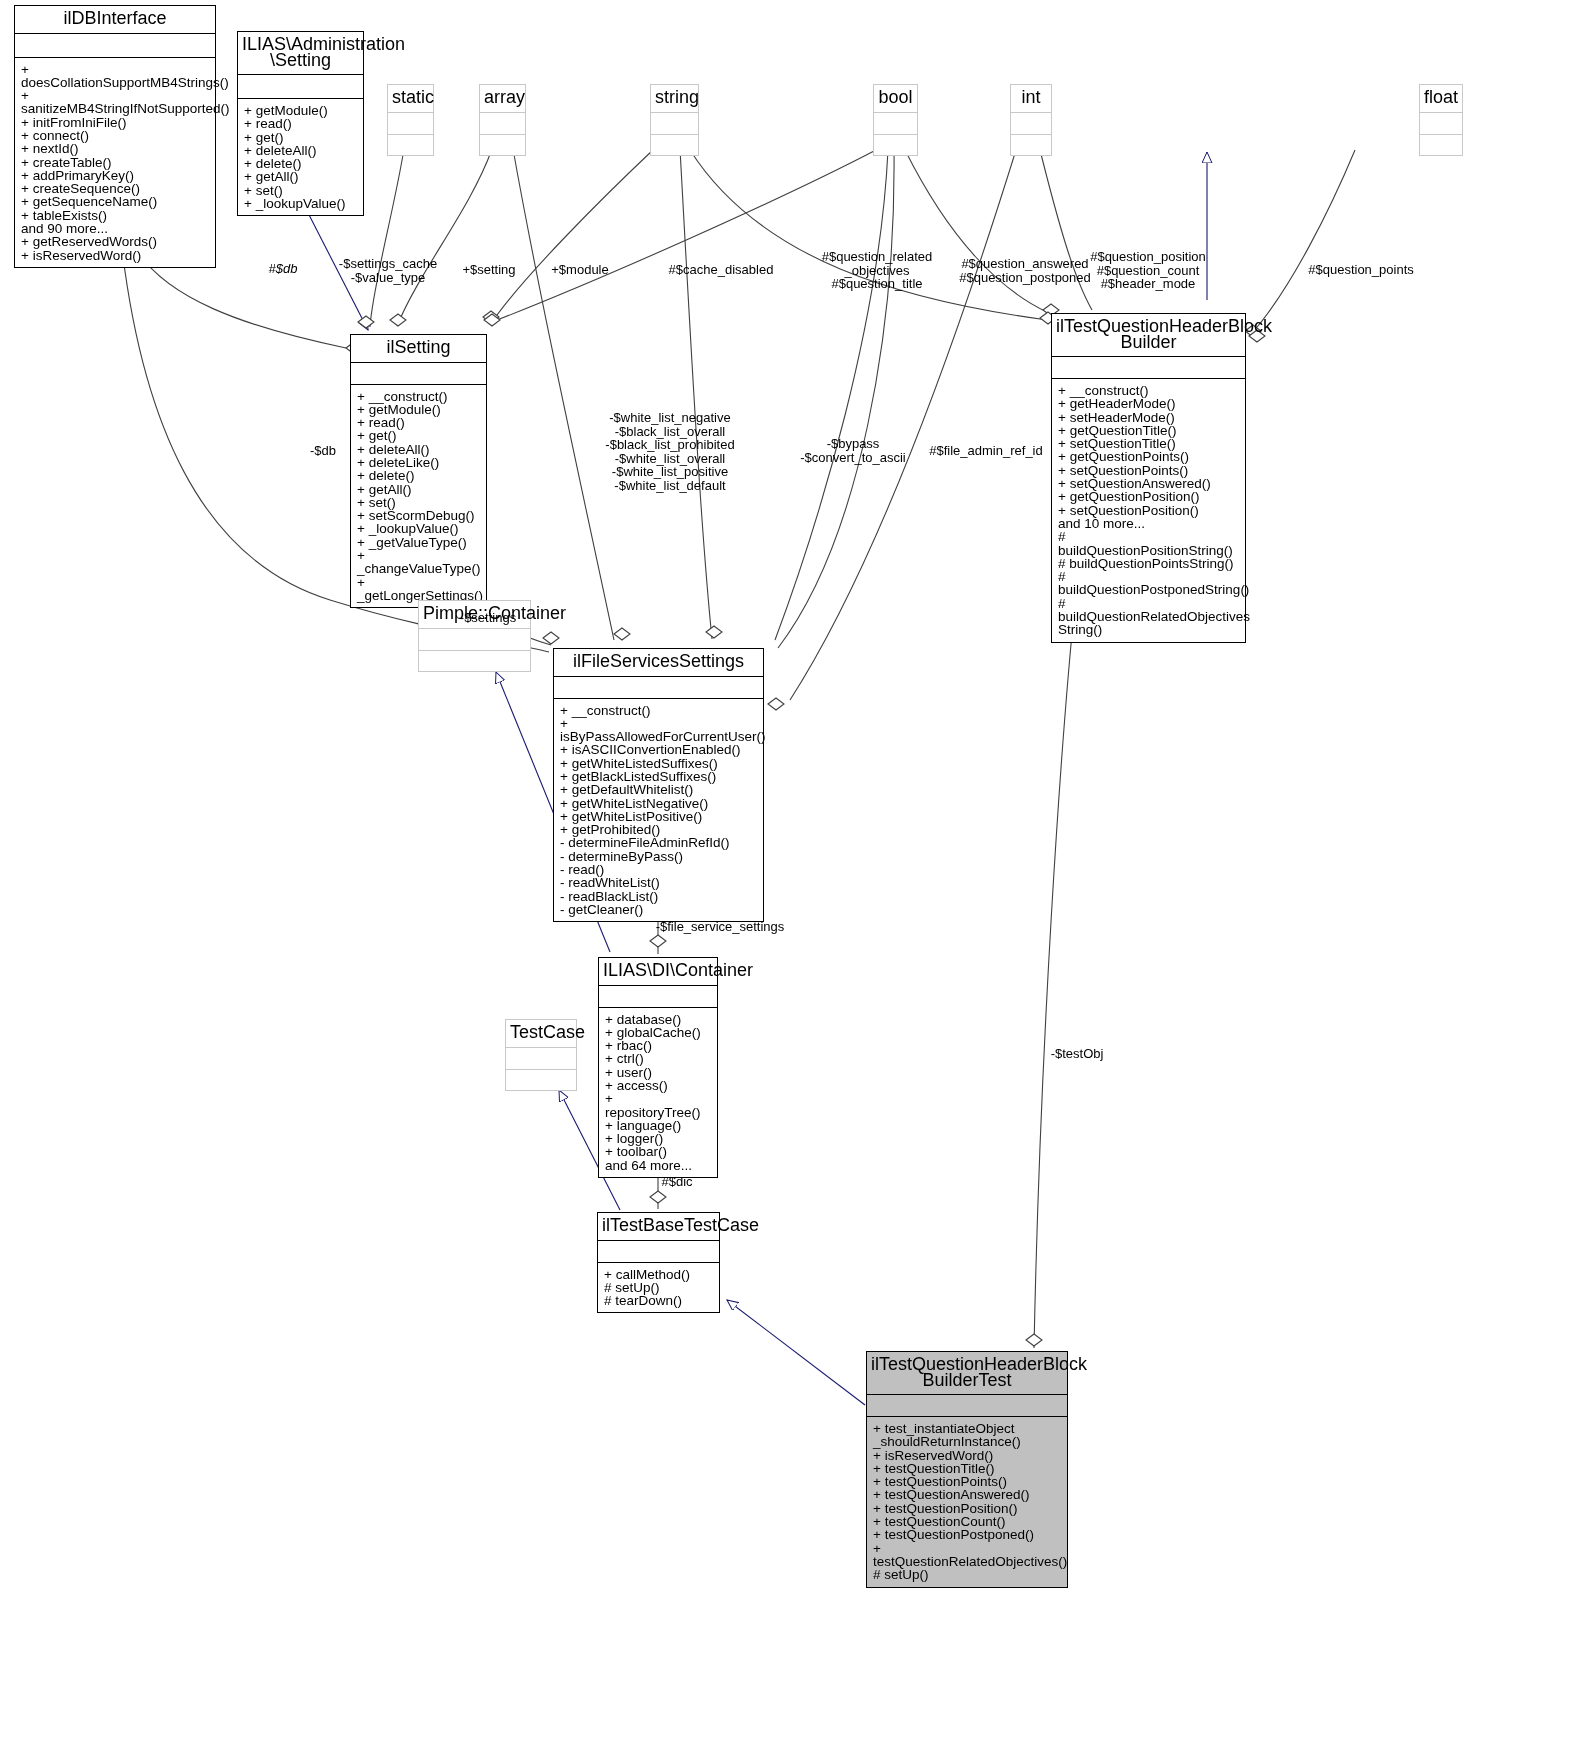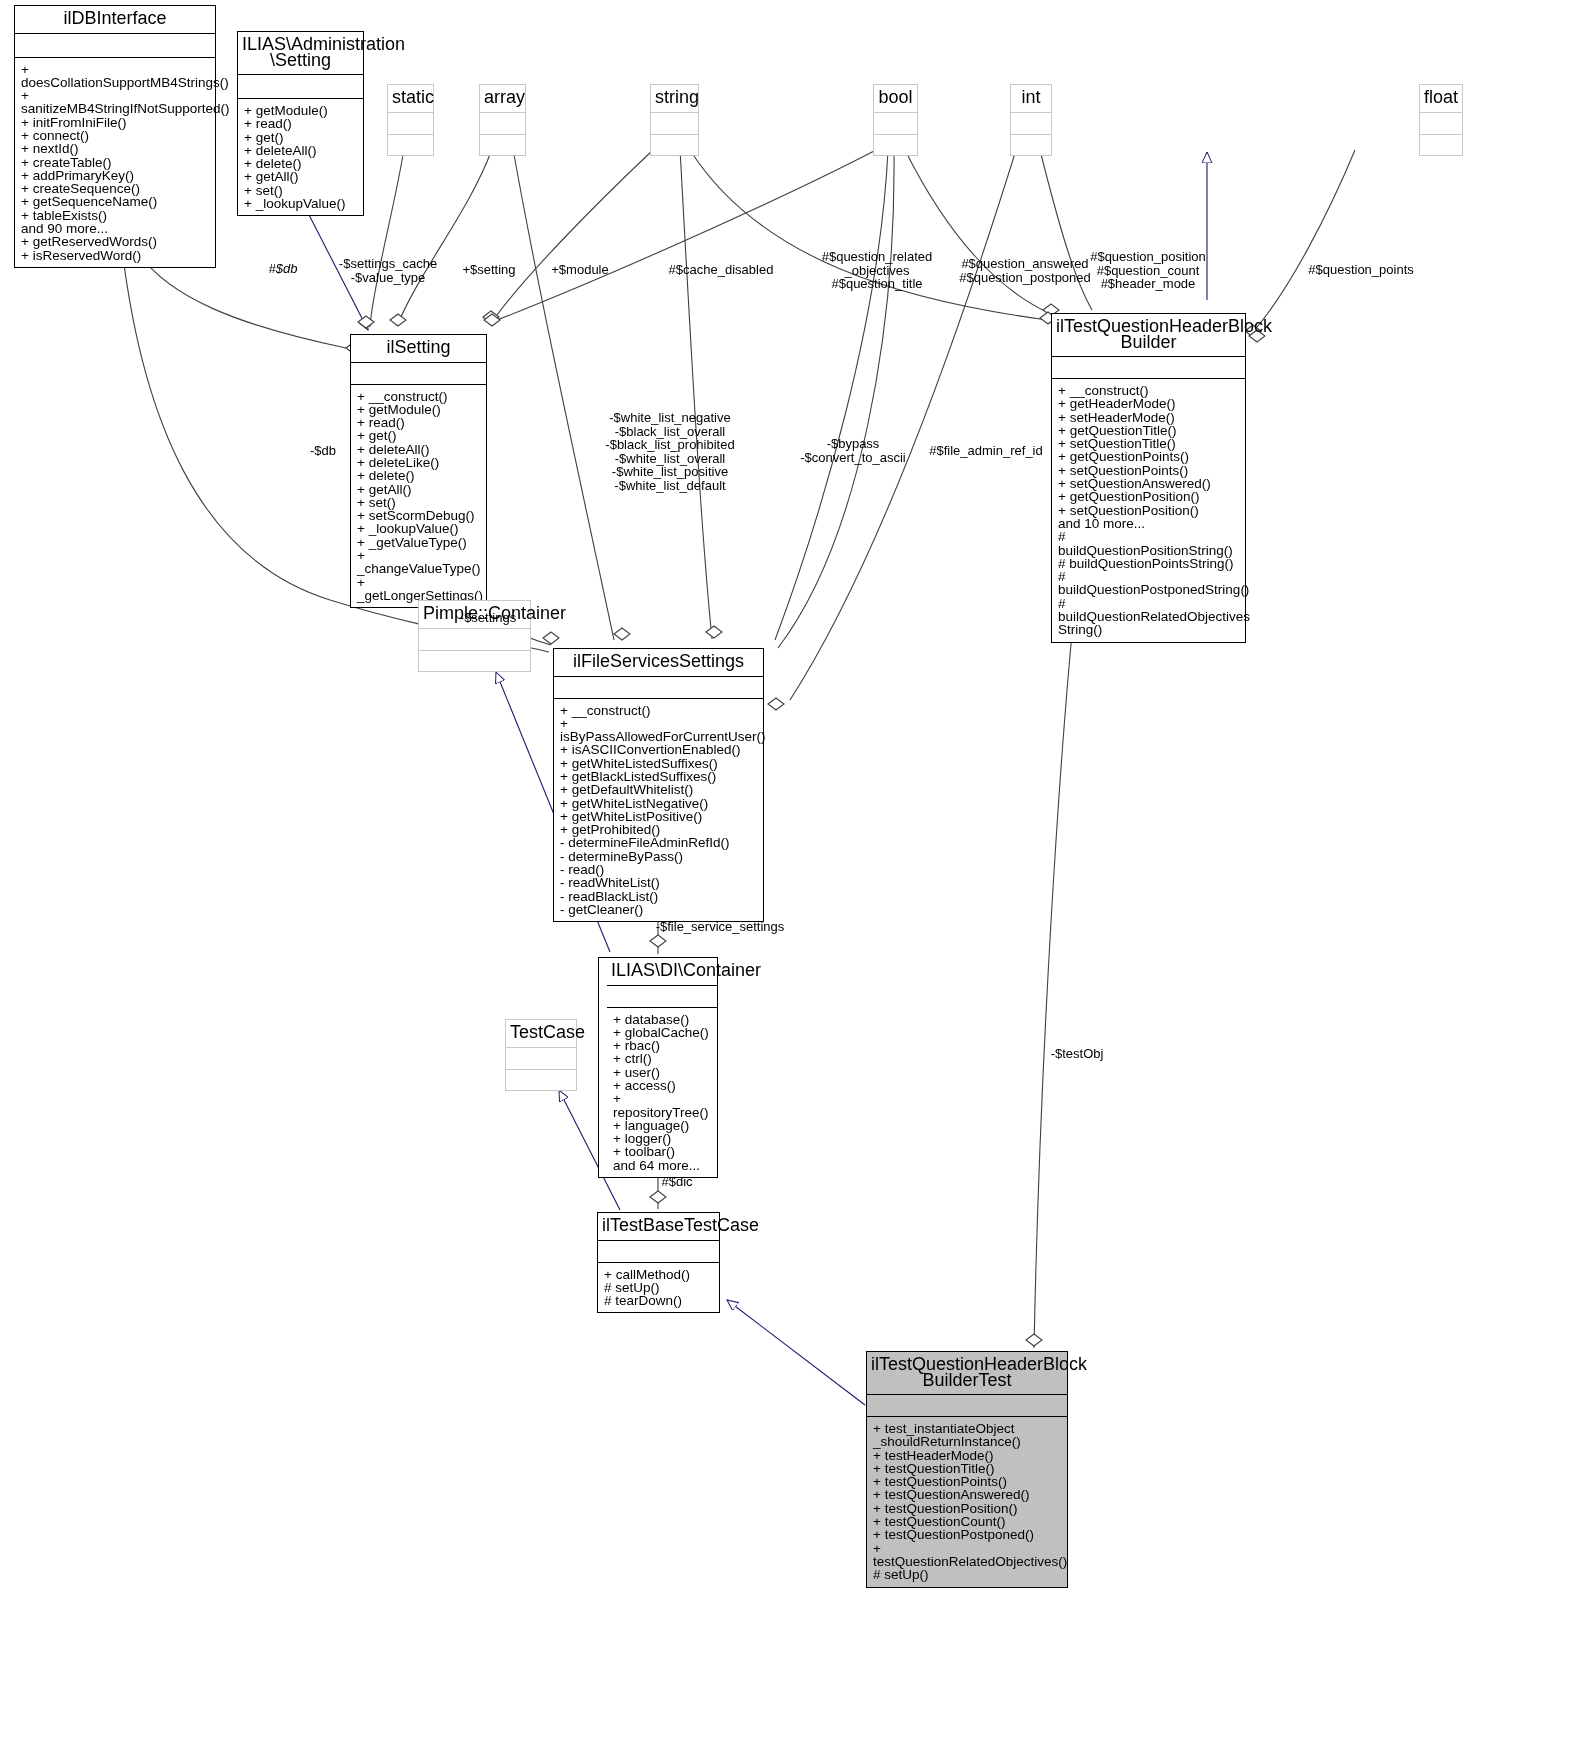--- a/index.html
+++ b/index.html
@@ -270,21 +270,21 @@
 - readBlackList()
 - getCleaner()</div>
   </div>
 
   <div class="node light" style="left:418px;top:600px;width:113px;">
     <div class="title">Pimple::Container</div>
     <div class="attrs empty"></div>
     <div class="ops empty"></div>
   </div>
 
-  <div class="node" style="left:598px;top:957px;width:120px;padding-left:8px;">
+  <div class="node" style="left:598px;top:957px;width:120px;">
     <div class="title">ILIAS\DI\Container</div>
     <div class="attrs empty"></div>
     <div class="ops">+ database()
 + globalCache()
 + rbac()
 + ctrl()
 + user()
 + access()
 + repositoryTree()
 + language()
@@ -306,21 +306,21 @@
 # setUp()
 # tearDown()</div>
   </div>
 
   <div class="node gray" style="left:866px;top:1351px;width:202px;">
     <div class="title cmp">ilTestQuestionHeaderBlock
 BuilderTest</div>
     <div class="attrs cmp empty"></div>
     <div class="ops cmp">+ test_instantiateObject
 _shouldReturnInstance()
-+ testHeaderMode()
++ isReservedWord()
 + testQuestionTitle()
 + testQuestionPoints()
 + testQuestionAnswered()
 + testQuestionPosition()
 + testQuestionCount()
 + testQuestionPostponed()
 + testQuestionRelatedObjectives()
 # setUp()</div>
   </div>
 

